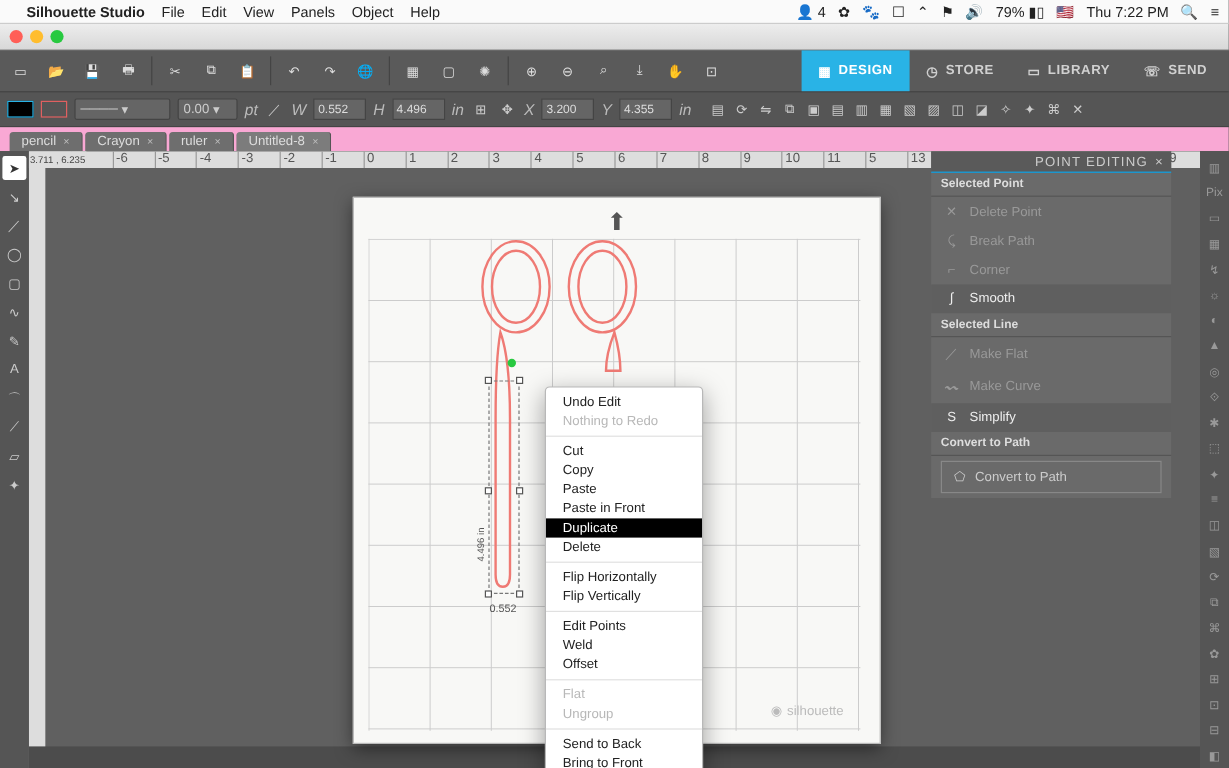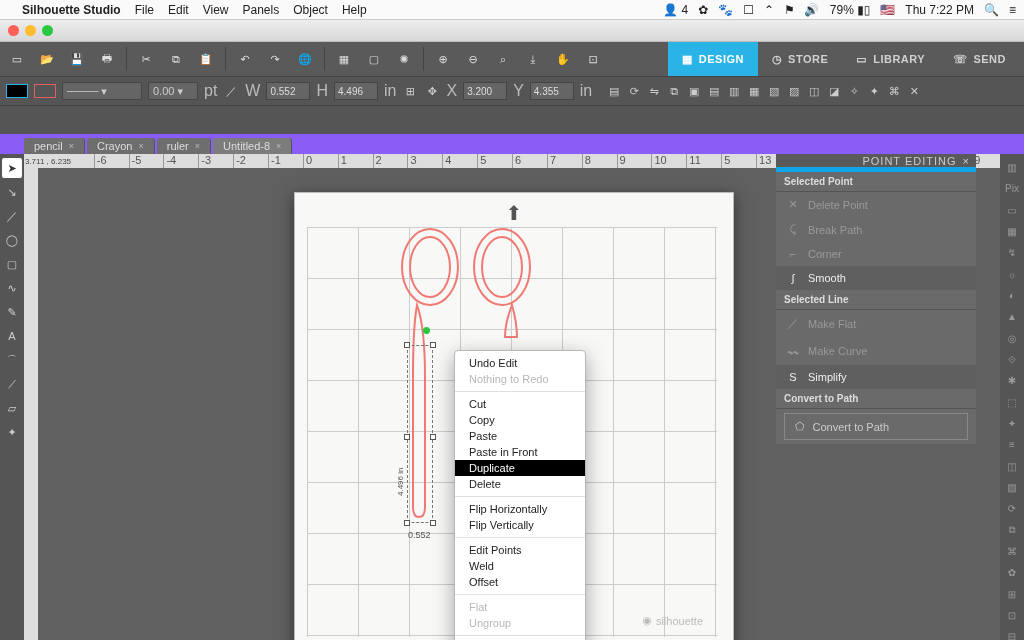--- a/index.html
+++ b/index.html
@@ -21,25 +21,25 @@
   .toolbar1 .tbtn { width:26px; height:26px; display:flex; align-items:center; justify-content:center; color:#ddd; border-radius:3px; }
   .toolbar1 .sep { width:1px; height:24px; background:#444; margin:0 2px;}
   .nav-tabs { margin-left:auto; display:flex; height:34px;}
   .nav-tab { padding: 0 14px; display:flex; align-items:center; gap:6px; color:#d0d0d0; font-weight:600; font-size:12px; letter-spacing:0.5px;}
   .nav-tab.active { background:#29b3e6; color:#fff;}
   
   .toolbar2 { height: 30px; background:#555; display:flex; align-items:center; padding:0 6px; gap:6px; color:#ccc; border-top:1px solid #444; border-bottom:1px solid #444;}
   .swatch { width:22px; height:14px; border:1px solid #999;}
   .dd { height:18px; background:#656565; border:1px solid #444; display:flex; align-items:center; padding:0 4px; gap:3px; border-radius:2px;}
   .numbox { width:44px; height:18px; background:#656565; border:1px solid #444; color:#ddd; display:flex; align-items:center; padding:0 3px; font-size:10px;}
-  .lbl { font-size:16px; color:#bbb; }
+  .lbl { font-size:13px; color:#bbb;font-style:italic; }
   .tinyicon { width:16px; height:16px; display:flex; align-items:center; justify-content:center; color:#ccc;}
   .t2right { display:flex; gap:4px; align-items:center;}
   
-  .doctabs { height: 20px; background:#8b5cf6; display:flex; align-items:flex-end; padding-left:24px; gap:0;margin-top:28px;}
+  .doctabs { height: 20px; background:#f9a8d4; display:flex; align-items:flex-end; padding-left:8px; gap:0;}
   .doctab { padding: 2px 10px; background:#6e6e6e; color:#ddd; font-size:10px; border-right:1px solid #555; display:flex; align-items:center; gap:6px; border-top-left-radius:3px; border-top-right-radius:3px; margin-right:2px;}
   .doctab.active{ background:#7c7c7c;}
   .doctab .x{font-size:9px;color:#bbb;}
   
   .main { position:relative; height: calc(640px - 20px - 22px - 34px - 30px - 20px); background:#555; display:flex;}
   .lefttools { width:24px; background:#555; display:flex; flex-direction:column; align-items:center; padding-top:4px; gap:4px;}
   .lefttools .lt { width:20px; height:20px; color:#ccc; display:flex; align-items:center; justify-content:center;}
   .lefttools .lt.sel{ background:#fff; color:#333; border-radius:2px;}
   .righttools { width:24px; background:#555; display:flex; flex-direction:column; align-items:center; padding-top:4px; gap:2px;}
   .righttools .rt { width:20px; height:20px; color:#999; display:flex; align-items:center; justify-content:center; font-size:10px;}
@@ -64,21 +64,21 @@
   .sel-handles .bottom-lbl{position:absolute; bottom:-18px; left:0; font-size:9px; color:#555;}
   .green-pt{ position:absolute; width:7px; height:7px; background:#28c940; border-radius:50%;}
   
   .ctxmenu { position:absolute; top:196px; left:430px; width:132px; background:#fff; border:1px solid #b8b8b8; border-radius:4px; padding:4px 0; box-shadow:0 6px 20px rgba(0,0,0,0.35); z-index:30;}
   .ctxmenu .item{ padding:2px 14px; font-size:11px; color:#222;}
   .ctxmenu .item.disabled{ color:#b8b8b8;}
   .ctxmenu .item.hover{ background:#000000; color:#fff;}
   .ctxmenu .hr{ height:1px; background:#e0e0e0; margin:4px 0;}
   
   .panel { position:absolute; top:0; right:24px; width:200px; background:#6a6a6a; color:#ccc; font-size:10px; z-index:20;}
-  .panel .phead { height:18px; background:#5a5a5a; display:flex; align-items:center; justify-content:flex-end; padding:0 6px; letter-spacing:1px; font-size:9px; border-bottom:5px solid #0ea5e9;}
+  .panel .phead { height:18px; background:#5a5a5a; display:flex; align-items:center; justify-content:flex-end; padding:0 6px; letter-spacing:1px; font-size:9px; border-bottom:1px solid #0ea5e9;}
   .panel .phead .x{margin-left:6px;}
   .panel .section-title{ padding:4px 8px; font-size:10px; color:#ddd; font-weight:600; border-bottom:1px solid #555;}
   .panel .row { display:flex; align-items:center; gap:8px; padding:6px 10px; color:#999;}
   .panel .row.active{ background:#5f5f5f; color:#eee;}
   .panel .row .ic{ width:14px; text-align:center;}
   .panel .btn { margin:4px 8px; padding:6px 10px; border:1px solid #888; display:flex; align-items:center; gap:8px;}
   .bottom-bar{position:absolute; bottom:0; left:0; right:0; height:18px; background:#4c4c4c;}
 </style>
 </head>
 <body>

